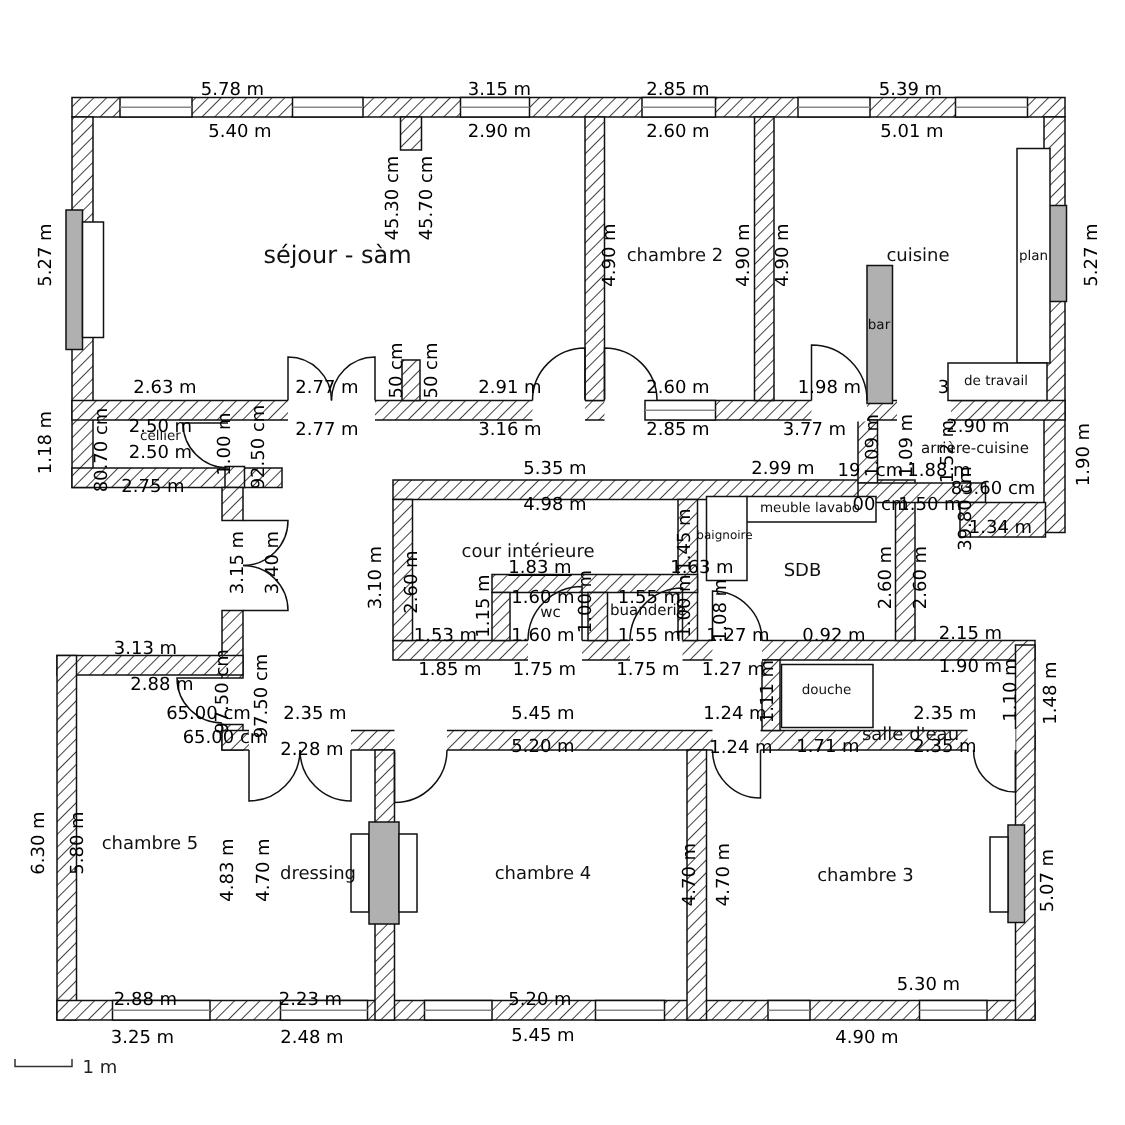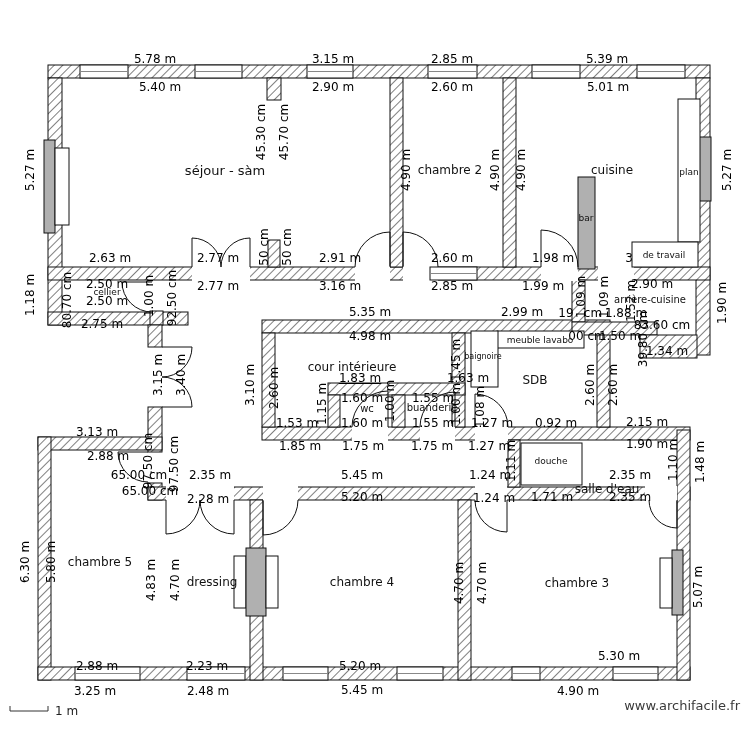--- a/index.html
+++ b/index.html
@@ -194,21 +194,21 @@
       <div class="lbl dim" style="left: 218px; top: 258px;">2.77 m</div>
       <div class="lbl dim" style="left: 340px; top: 258px;">2.91 m</div>
       <div class="lbl dim" style="left: 452px; top: 258px;">2.60 m</div>
       <div class="lbl dim" style="left: 553px; top: 258px;">1.98 m</div>
       <div class="lbl dim" style="left: 629px; top: 258px;">3</div>
       <div class="lbl dim v" style="left: 264px; top: 247px;">50 cm</div>
       <div class="lbl dim v" style="left: 287px; top: 247px;">50 cm</div>
       <div class="lbl dim" style="left: 218px; top: 286px;">2.77 m</div>
       <div class="lbl dim" style="left: 340px; top: 286px;">3.16 m</div>
       <div class="lbl dim" style="left: 452px; top: 286px;">2.85 m</div>
-      <div class="lbl dim" style="left: 543px; top: 286px;">1.99 m</div>
+      <div class="lbl dim" style="left: 543px; top: 286px;">3.77 m</div>
       <div class="lbl dim" style="left: 652px; top: 284px;">2.90 m</div>
       <div class="lbl dim v" style="left: 581px; top: 297px;">1.09 m</div>
       <div class="lbl dim v" style="left: 604px; top: 297px;">1.09 m</div>
       <div class="lbl dim v" style="left: 30px; top: 295px;">1.18 m</div>
       <div class="lbl dim v" style="left: 67px; top: 300px;">80.70 cm</div>
       <div class="lbl dim" style="left: 107px; top: 284px;">2.50 m</div>
       <div class="lbl dim" style="left: 107px; top: 301px;">2.50 m</div>
       <div class="lbl dim" style="left: 102px; top: 324px;">2.75 m</div>
       <div class="lbl dim v" style="left: 149px; top: 296px;">1.00 m</div>
       <div class="lbl dim v" style="left: 172px; top: 298px;">92.50 cm</div>
@@ -277,21 +277,21 @@
       <div class="lbl dim v" style="left: 482px; top: 583px;">4.70 m</div>
       <div class="lbl dim v" style="left: 698px; top: 587px;">5.07 m</div>
       <div class="lbl dim" style="left: 97px; top: 666px;">2.88 m</div>
       <div class="lbl dim" style="left: 207px; top: 666px;">2.23 m</div>
       <div class="lbl dim" style="left: 360px; top: 666px;">5.20 m</div>
       <div class="lbl dim" style="left: 575px; top: 656px; margin-left: 44px;">5.30 m</div>
       <div class="lbl dim" style="left: 95px; top: 691px;">3.25 m</div>
       <div class="lbl dim" style="left: 208px; top: 691px;">2.48 m</div>
       <div class="lbl dim" style="left: 362px; top: 690px;">5.45 m</div>
       <div class="lbl dim" style="left: 578px; top: 691px;">4.90 m</div>
-      <div class="lbl room" style="left: 225px; top: 170px; font-size: 13px;">séjour - sàm</div>
+      <div class="lbl room" style="left: 225px; top: 170px; font-size: 16px;">séjour - sàm</div>
       <div class="lbl room" style="left: 450px; top: 170px; font-size: 12px;">chambre 2</div>
       <div class="lbl room" style="left: 612px; top: 170px; font-size: 12px;">cuisine</div>
       <div class="lbl room" style="left: 107px; top: 292px; font-size: 9px;">cellier</div>
       <div class="lbl room" style="left: 650px; top: 300px; font-size: 10px;">arrière-cuisine</div>
       <div class="lbl room" style="left: 352px; top: 367px; font-size: 12px;">cour intérieure</div>
       <div class="lbl room" style="left: 367px; top: 409px; font-size: 10px;">wc</div>
       <div class="lbl room" style="left: 432px; top: 408px; font-size: 10px;">buanderie</div>
       <div class="lbl room" style="left: 535px; top: 380px; font-size: 12px;">SDB</div>
       <div class="lbl room" style="left: 607px; top: 461px; font-size: 12px; margin-top: 28px;">salle d'eau</div>
       <div class="lbl room" style="left: 100px; top: 562px; font-size: 12px;">chambre 5</div>
@@ -301,14 +301,13 @@
       <div class="lbl fixture" style="left: 586px; top: 218px; font-size: 9px;">bar</div>
       <div class="lbl fixture" style="left: 689px; top: 172px; font-size: 9px;">plan</div>
       <div class="lbl fixture" style="left: 664px; top: 255px; font-size: 9px;">de travail</div>
       <div class="lbl fixture" style="left: 540px; top: 340px; font-size: 9px;">meuble lavabo</div>
       <div class="lbl fixture" style="left: 483px; top: 357px; font-size: 8px;">baignoire</div>
       <div class="lbl fixture" style="left: 551px; top: 461px; font-size: 9px;">douche</div>
     </div>
 
   <div id="scale-label" class="lbl-static">1 m</div>
 
-  <div id="watermark">www.archifacile.fr</div>
 </div>
 
 </body></html>

